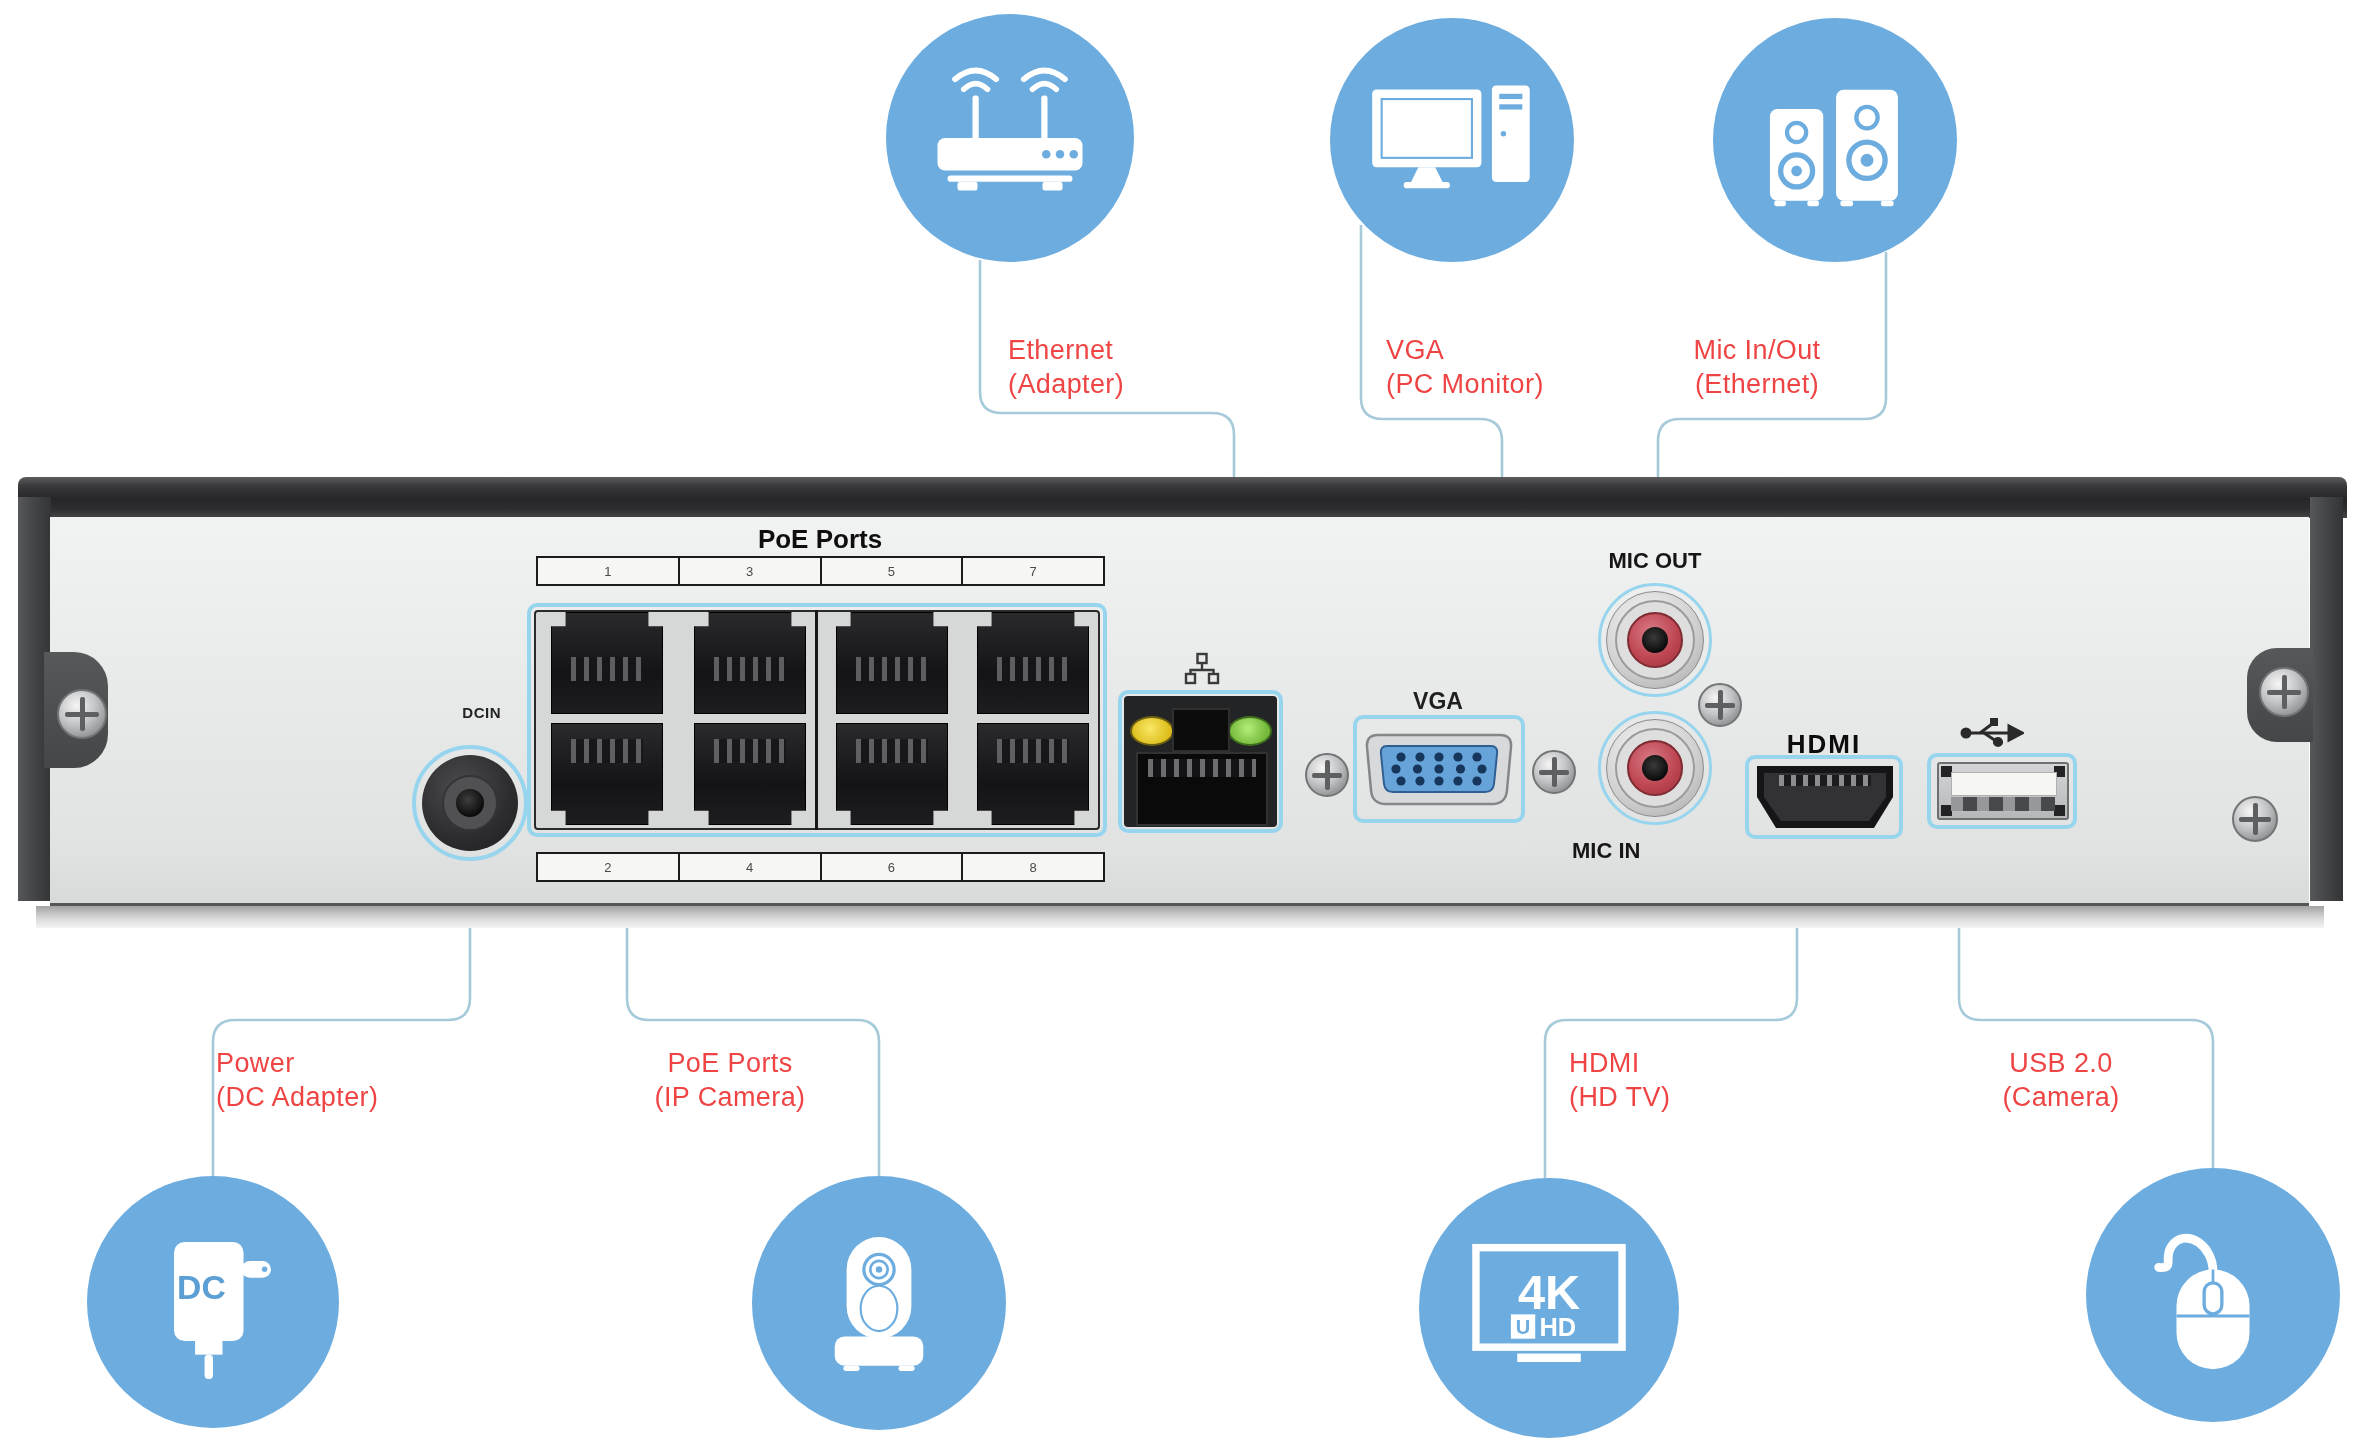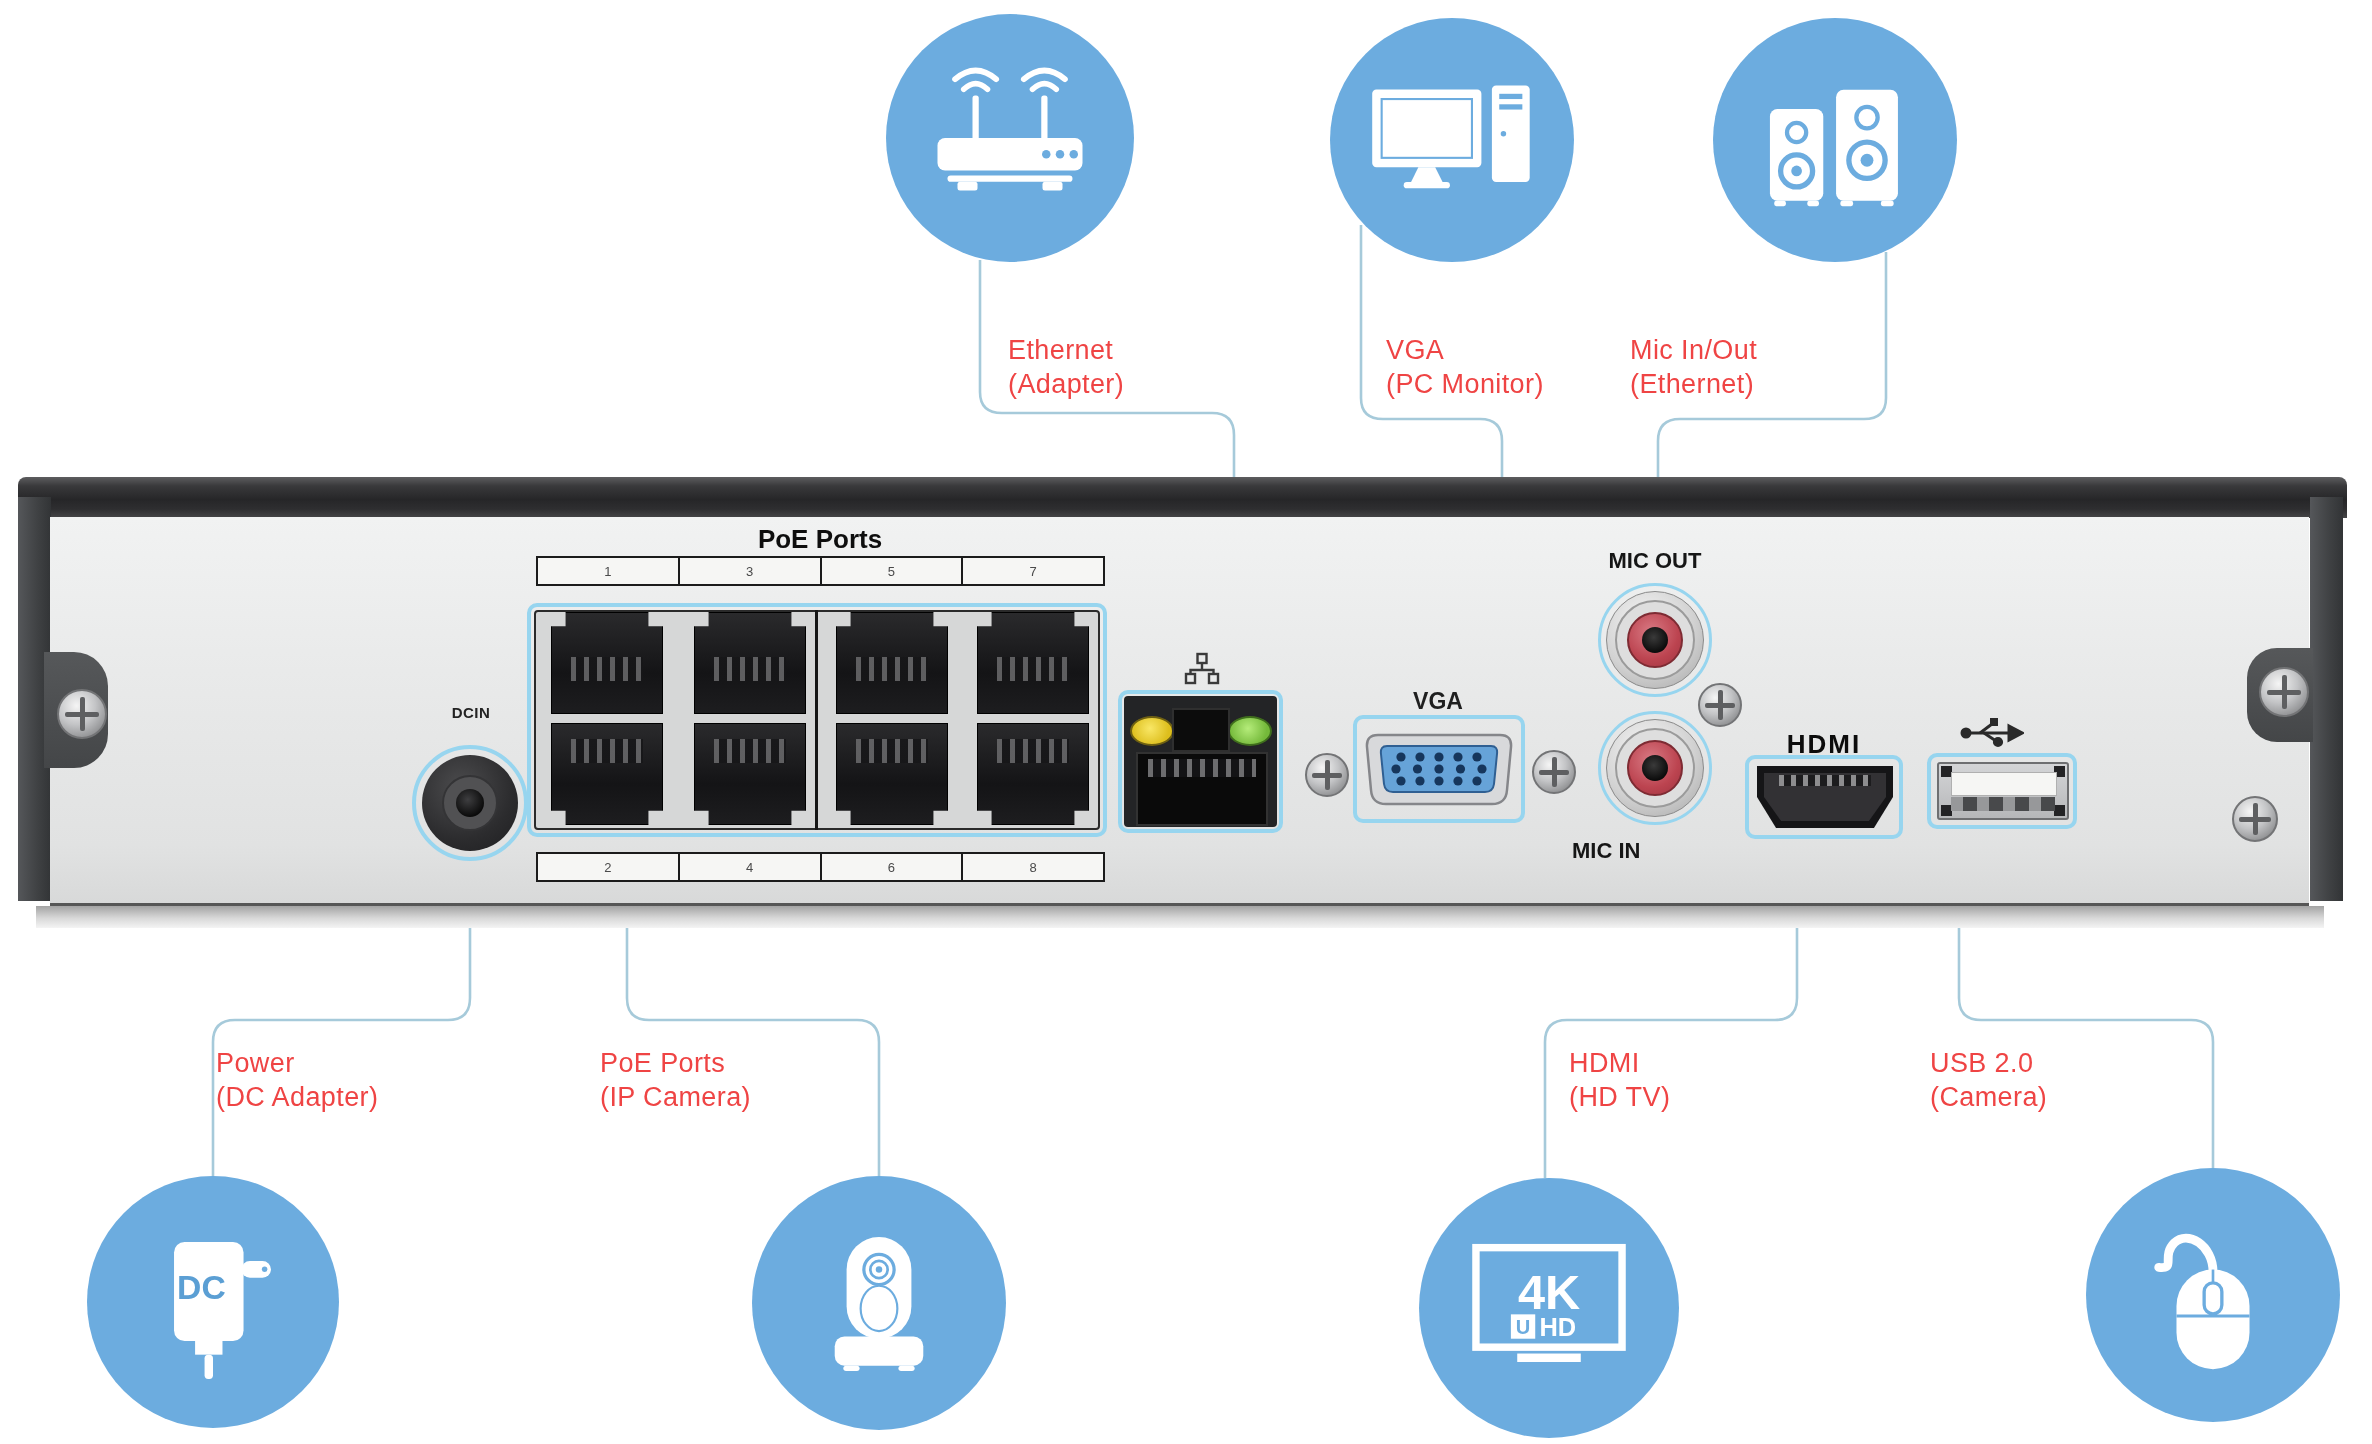--- a/index.html
+++ b/index.html
@@ -10,21 +10,21 @@
   .abs{position:absolute;}
   
   .bubble{
     position:absolute;border-radius:50%;background:#6CACDF;
     display:flex;align-items:center;justify-content:center;
   }
   .callout-label{
     position:absolute;color:#ef4444;font-size:27px;line-height:34px;letter-spacing:.4px;
     white-space:nowrap;
   }
-  .callout-label.right{text-align:left;}
+  .callout-label.right{text-align:center;}
   
   #lines{position:absolute;left:0;top:0;}
   #lines path{fill:none;stroke:#A6CADA;stroke-width:2.6px;}
   
   .top-band{
     position:absolute;left:18px;top:477px;width:2329px;height:41px;
     background:linear-gradient(180deg,#5d5d5f 0%,#39393b 22%,#262628 55%,#2e2e30 78%,#454547 100%);
     border-radius:8px 8px 0 0;
   }
   .bracket{
@@ -207,21 +207,21 @@
   <div class="ear" style="left:44px;top:652px;width:64px;height:116px;border-radius:0 34px 34px 0;"></div>
   <div class="ear" style="left:2247px;top:648px;width:66px;height:94px;border-radius:30px 0 0 30px;"></div>
 
   <div class="screw" style="left:57px;top:689px;width:46px;height:46px;"></div>
   <div class="screw" style="left:2259px;top:667px;width:46px;height:46px;"></div>
   <div class="screw" style="left:2232px;top:796px;width:42px;height:42px;"></div>
   <div class="screw" style="left:1305px;top:753px;width:40px;height:40px;"></div>
   <div class="screw" style="left:1532px;top:750px;width:40px;height:40px;"></div>
   <div class="screw" style="left:1698px;top:683px;width:40px;height:40px;"></div>
 
-  <div class="lbl-small" style="left:441px;top:704px;width:60px;font-size:15px;letter-spacing:.5px;text-align:center;">DCIN</div>
+  <div class="lbl-small" style="left:441px;top:704px;width:60px;font-size:15px;letter-spacing:.5px;text-align:right;">DCIN</div>
   <div class="abs" style="left:412px;top:745px;width:116px;height:116px;border:4px solid #97D5EF;border-radius:50%;box-sizing:border-box;">
     <div class="abs" style="inset:6px;border-radius:50%;background:radial-gradient(circle at 40% 34%,#4c4c4e,#2c2c2e 60%,#1e1e20);"></div>
     <div class="abs" style="inset:26px;border-radius:50%;background:#515153;border:2px solid #343436;"></div>
     <div class="abs" style="inset:40px;border-radius:50%;background:radial-gradient(circle at 42% 38%,#3e3e40,#0a0a0a 72%);"></div>
   </div>
 
   <div class="panel-text" style="left:730px;top:524px;width:180px;text-align:center;font-size:26px;color:#0e0e0e;">PoE Ports</div>
 
   <div class="num-strip" style="top:556px;">
     <div class="cell">1</div>

